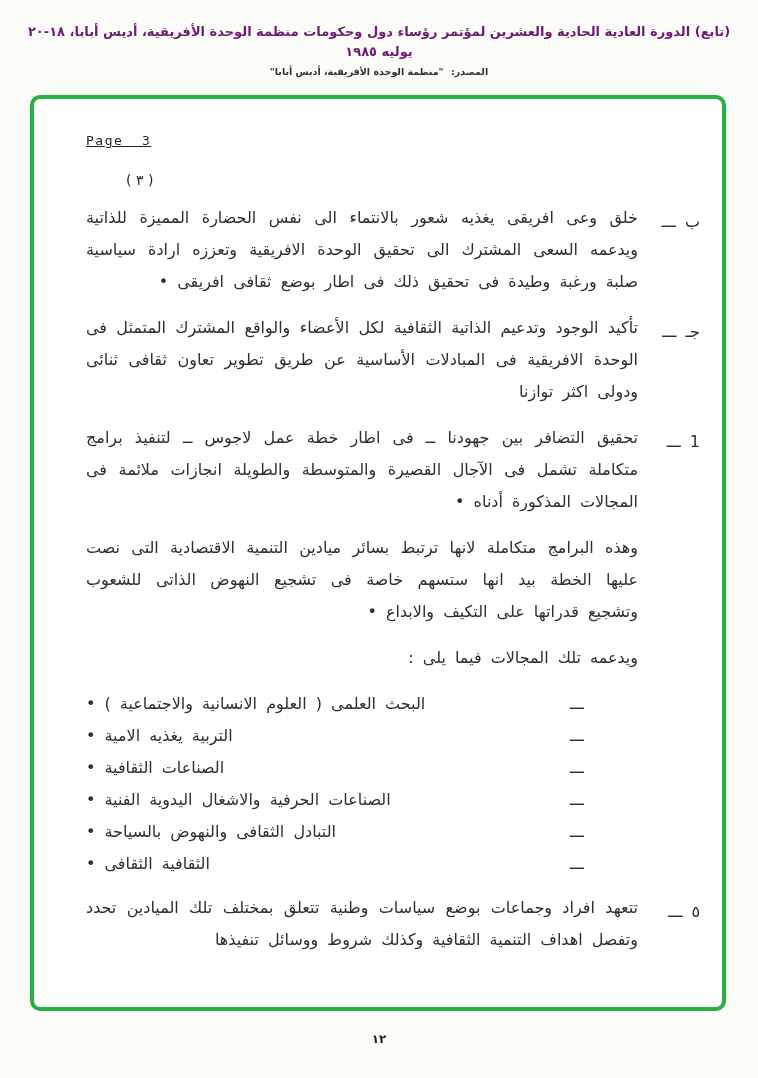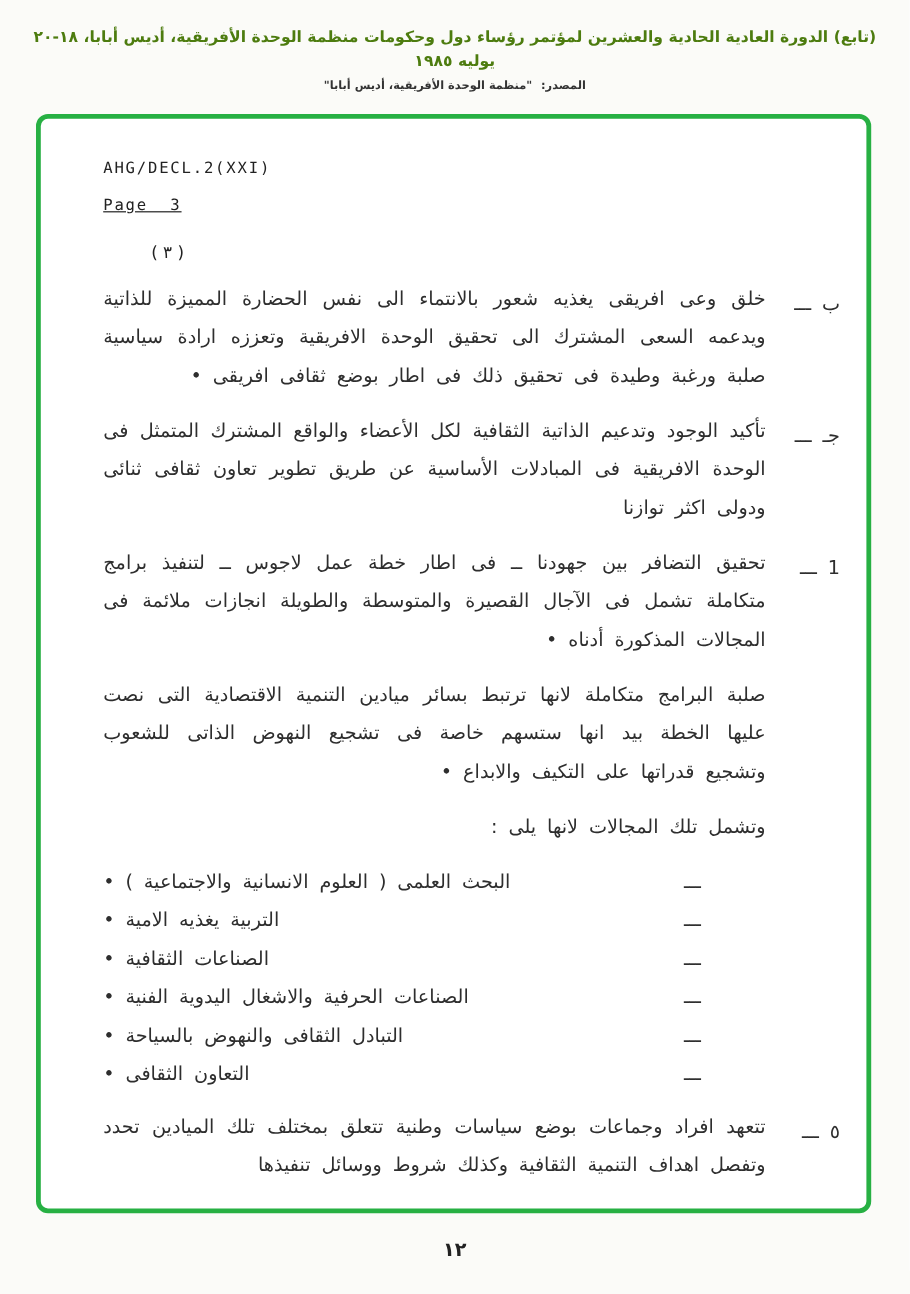--- a/index.html
+++ b/index.html
@@ -15,21 +15,21 @@
   .doc-header {
     position: absolute;
     top: 22px; left: 0;
     width: 758px;
     text-align: center;
     direction: rtl;
   }
   .header-title {
     font-size: 13px;
     font-weight: bold;
-    color: #4d7c0f;
+    color: #701a75;
     padding: 0 12px;
     line-height: 1.5;
   }
   .header-source {
     margin-top: 5px;
     font-size: 9.5px;
     font-weight: bold;
     color: #333;
   }
   .header-source span { margin: 0 2px; }
@@ -87,42 +87,41 @@
   .sublist { margin: 2px 54px 12px 0; }
   .subitem { display: flex; }
   .subitem .dash { flex: 0 0 36px; }
   .subitem .subtext { flex: 1; text-align: left; }
 
   .page-number {
     position: absolute;
     top: 1032px; left: 0;
     width: 758px;
     text-align: center;
-    font-size: 16px;
+    font-size: 12px;
     font-weight: bold;
     color: #222;
   }
 </style>
 </head>
 <body>
 
 <div class="page">
 
   <header class="doc-header">
     <div class="header-title">(تابع) الدورة العادية الحادية والعشرين لمؤتمر رؤساء دول وحكومات منظمة الوحدة الأفريقية، أديس أبابا، ١٨-٢٠ يوليه ١٩٨٥</div>
     <div class="header-source">
       <span>المصدر:</span>
       <span>"منظمة الوحدة الأفريقية، أديس أبابا"</span>
     </div>
   </header>
 
   <div class="green-frame">
 
     <div class="ref-block">
-      <div class="doc-ref">AHG/DECL.2(XXI)</div>
       <div class="doc-page">Page  3</div>
       <div class="section-heading">( ٣ )</div>
     </div>
 
     <div class="body-text">
 
       <div class="item">
         <div class="marker">ب ـــ</div>
         <div class="text">خلق وعى افريقى يغذيه شعور بالانتماء الى نفس الحضارة المميزة للذاتية ويدعمه السعى المشترك الى تحقيق الوحدة الافريقية وتعززه ارادة سياسية صلبة ورغبة وطيدة فى تحقيق ذلك فى اطار بوضع ثقافى افريقى •</div>
       </div>
@@ -130,22 +129,22 @@
       <div class="item">
         <div class="marker">جـ ـــ</div>
         <div class="text">تأكيد الوجود وتدعيم الذاتية الثقافية لكل الأعضاء والواقع المشترك المتمثل فى الوحدة الافريقية فى المبادلات الأساسية عن طريق تطوير تعاون ثقافى ثنائى ودولى اكثر توازنا</div>
       </div>
 
       <div class="item">
         <div class="marker">1 ـــ</div>
         <div class="text">تحقيق التضافر بين جهودنا ــ فى اطار خطة عمل لاجوس ــ لتنفيذ برامج متكاملة تشمل فى الآجال القصيرة والمتوسطة والطويلة انجازات ملائمة فى المجالات المذكورة أدناه •</div>
       </div>
 
-      <p class="para">صلبة البرامج متكاملة لانها ترتبط بسائر ميادين التنمية الاقتصادية التى نصت عليها الخطة بيد انها ستسهم خاصة فى تشجيع النهوض الذاتى للشعوب وتشجيع قدراتها على التكيف والابداع •</p>
-      <p class="para lead-in">وتشمل تلك المجالات لانها يلى :</p>
+      <p class="para">وهذه البرامج متكاملة لانها ترتبط بسائر ميادين التنمية الاقتصادية التى نصت عليها الخطة بيد انها ستسهم خاصة فى تشجيع النهوض الذاتى للشعوب وتشجيع قدراتها على التكيف والابداع •</p>
+      <p class="para lead-in">ويدعمه تلك المجالات فيما يلى :</p>
 
       <div class="sublist">
         <div class="subitem">
           <span class="dash">ـــ</span>
           <span class="subtext">البحث العلمى ( العلوم الانسانية والاجتماعية ) •</span>
         </div>
         <div class="subitem">
           <span class="dash">ـــ</span>
           <span class="subtext">التربية يغذيه الامية •</span>
         </div>
@@ -156,21 +155,21 @@
         <div class="subitem">
           <span class="dash">ـــ</span>
           <span class="subtext">الصناعات الحرفية والاشغال اليدوية الفنية •</span>
         </div>
         <div class="subitem">
           <span class="dash">ـــ</span>
           <span class="subtext">التبادل الثقافى والنهوض بالسياحة •</span>
         </div>
         <div class="subitem">
           <span class="dash">ـــ</span>
-          <span class="subtext">التعاون الثقافى •</span>
+          <span class="subtext">الثقافية الثقافى •</span>
         </div>
       </div>
 
       <div class="item">
         <div class="marker">٥ ـــ</div>
         <div class="text">تتعهد افراد وجماعات بوضع سياسات وطنية تتعلق بمختلف تلك الميادين تحدد وتفصل اهداف التنمية الثقافية وكذلك شروط ووسائل تنفيذها</div>
       </div>
 
     </div>
   </div>

